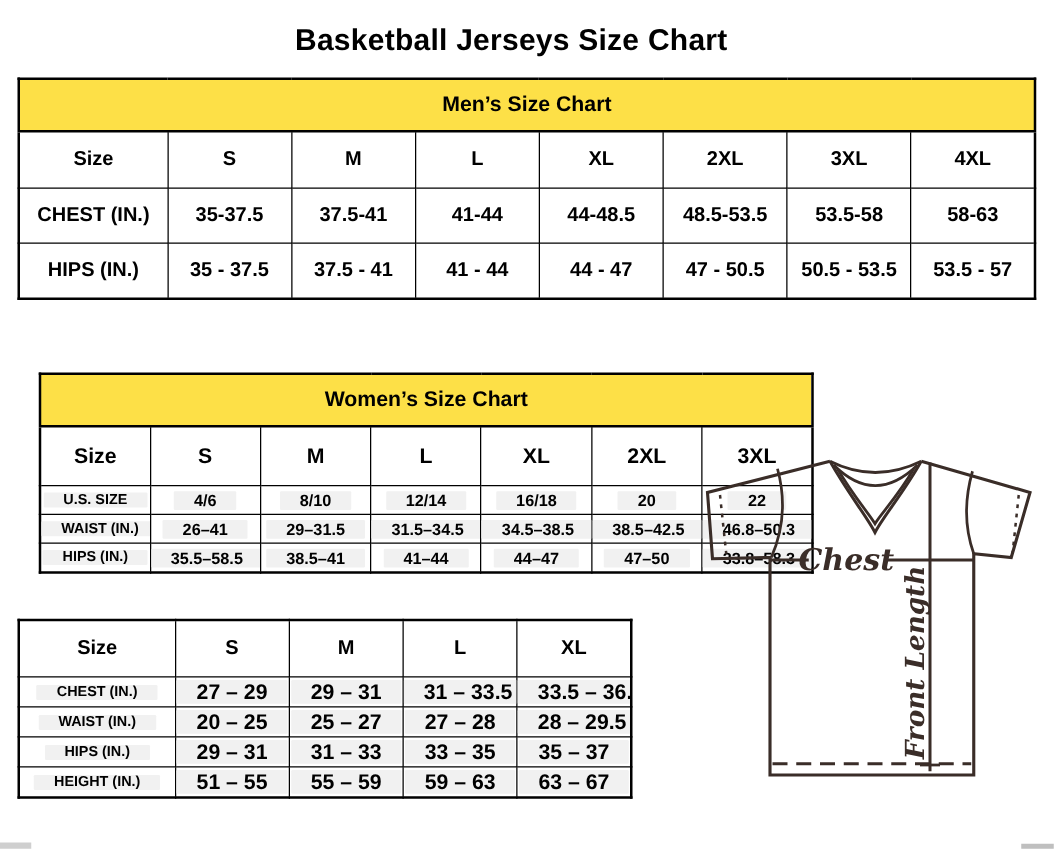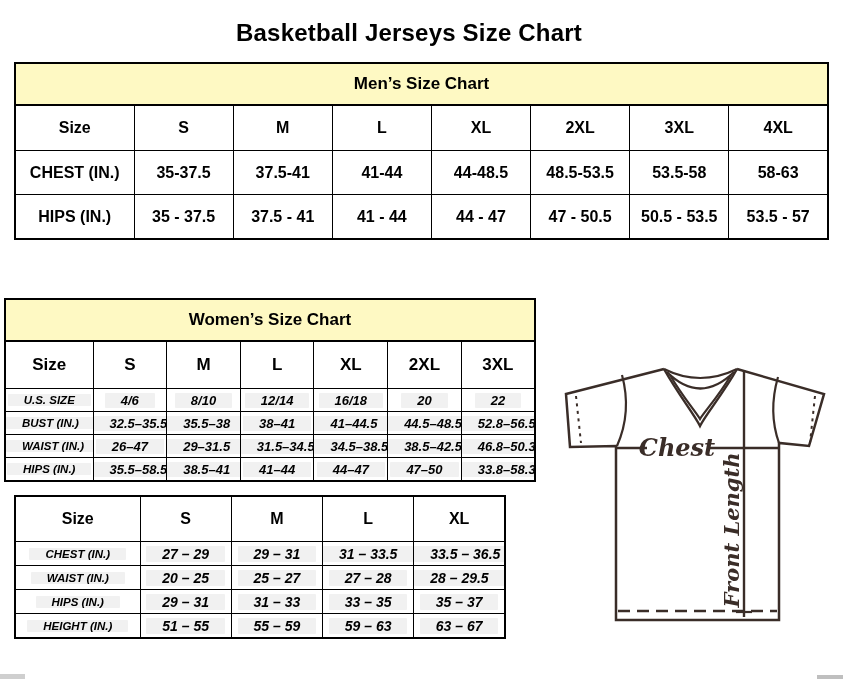--- a/index.html
+++ b/index.html
@@ -13,40 +13,40 @@
   }
   table.tbl{
     position:absolute;border-collapse:collapse;table-layout:fixed;
     border:2px solid #000;background:#fff;
   }
   .tbl td{
     border:1px solid #000;text-align:center;vertical-align:middle;
     font-weight:700;padding:0;overflow:hidden;white-space:nowrap;
   }
   .tbl tr.cap td{
-    background:#fef9c3;font-size:17px;border-bottom:2px solid #000;
+    background:#fde047;font-size:17px;border-bottom:2px solid #000;
   }
   
   .mens{left:14px;top:62px;width:815px;}
   .mens tr.cap td{height:40px;}
   .mens tr.hdr td{height:44px;font-size:16px;}
   .mens tr.row td{height:43px;font-size:16px;}
   
-  .womens{left:4px;top:298px;width:532px;}
+  .womens{left:31px;top:298px;width:620px;}
   .womens tr.cap td{height:40px;}
   .womens tr.hdr td{height:46px;font-size:17px;}
   .womens tr.row td{height:22px;font-size:13px;}
   .womens tr.row td.lbl{font-size:11.5px;}
   
   .youth{left:14px;top:495px;width:492px;}
   .youth tr.cap td{height:41px;}
   .youth tr.hdr td{height:44px;font-size:16px;}
-  .youth tr.row td{height:23px;font-size:14px;}
+  .youth tr.row td{height:23px;font-size:17px;}
   .youth tr.row td.lbl{font-size:11.5px;}
-  .hl{background:#f1f1f1;padding:0 16px;border-radius:1px;font-style:italic;}
+  .hl{background:#f1f1f1;padding:0 16px;border-radius:1px;}
   
   .jersey{position:absolute;left:556px;top:362px;}
   .jline{fill:none;stroke:#3a2d28;}
   .jtext{
     font-family:"DejaVu Serif",serif;font-style:italic;font-weight:bold;
     fill:#3a2d28;
   }
   
   .scroll-frag-left{position:absolute;left:0;top:674px;width:25px;height:5px;background:#cfcfcf;}
   .scroll-frag-right{position:absolute;left:817px;top:675px;width:26px;height:4px;background:#bfbfbf;}
@@ -130,31 +130,22 @@
   <tr class="row">
     <td class="lbl"><span class="hl">U.S. SIZE</span></td>
     <td><span class="hl">4/6</span></td>
     <td><span class="hl">8/10</span></td>
     <td><span class="hl">12/14</span></td>
     <td><span class="hl">16/18</span></td>
     <td><span class="hl">20</span></td>
     <td><span class="hl">22</span></td>
   </tr>
   <tr class="row">
-    <td class="lbl"><span class="hl">BUST (IN.)</span></td>
-    <td><span class="hl">32.5–35.5</span></td>
-    <td><span class="hl">35.5–38</span></td>
-    <td><span class="hl">38–41</span></td>
-    <td><span class="hl">41–44.5</span></td>
-    <td><span class="hl">44.5–48.5</span></td>
-    <td><span class="hl">52.8–56.5</span></td>
-  </tr>
-  <tr class="row">
     <td class="lbl"><span class="hl">WAIST (IN.)</span></td>
-    <td><span class="hl">26–47</span></td>
+    <td><span class="hl">26–41</span></td>
     <td><span class="hl">29–31.5</span></td>
     <td><span class="hl">31.5–34.5</span></td>
     <td><span class="hl">34.5–38.5</span></td>
     <td><span class="hl">38.5–42.5</span></td>
     <td><span class="hl">46.8–50.3</span></td>
   </tr>
   <tr class="row">
     <td class="lbl"><span class="hl">HIPS (IN.)</span></td>
     <td><span class="hl">35.5–58.5</span></td>
     <td><span class="hl">38.5–41</span></td>

